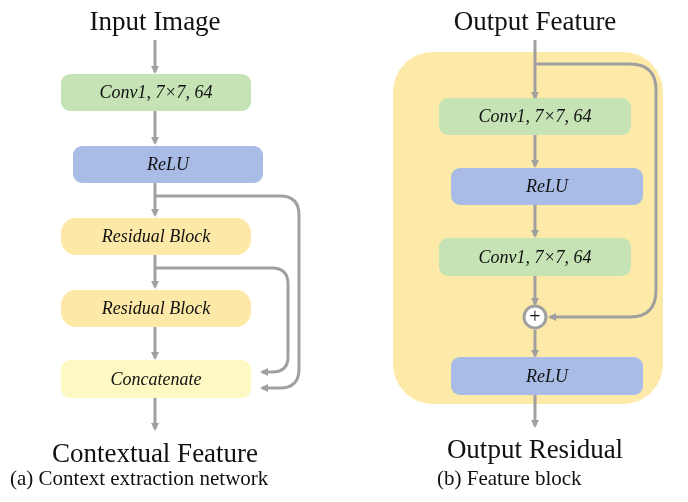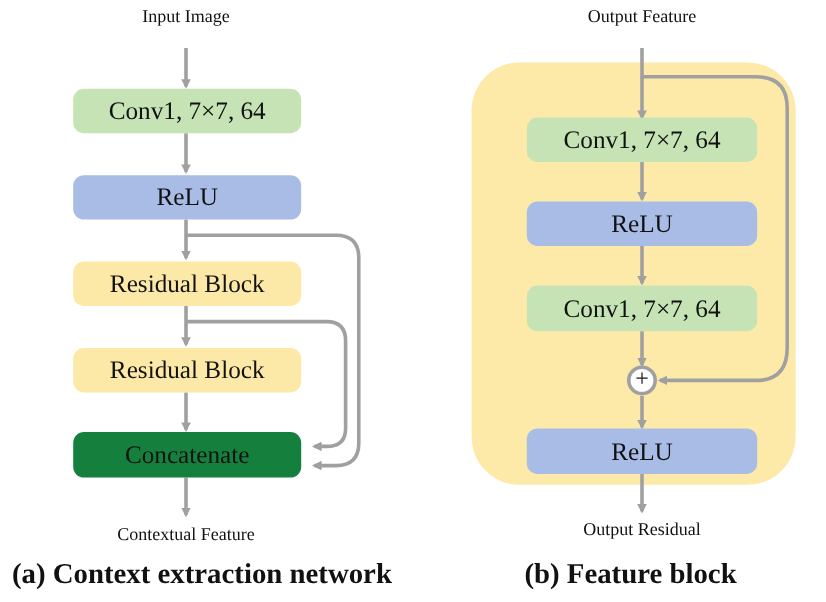--- a/index.html
+++ b/index.html
@@ -1,27 +1,27 @@
 <!DOCTYPE html>
 <html><head>
 <meta charset="utf-8">
 <style>
   html, body { margin:0; padding:0; background:#ffffff; }
   body { width:688px; height:502px; position:relative; overflow:hidden;
          font-family:"Liberation Serif", "DejaVu Serif", serif; color:#111; }
-  .lbl { position:absolute; font-size:15px; text-align:center; white-space:nowrap; }
+  .lbl { position:absolute; font-size:27px; text-align:center; white-space:nowrap; }
   .box { position:absolute; border-radius:9px; display:flex; align-items:center; justify-content:center;
-         font-size:21px; white-space:nowrap; }
+         font-size:18px; white-space:nowrap;font-style:italic; }
   .green { background:#c5e3b4; }
-  .blue { background:#a9bce6; }
-  .yellow { background:#fde9a7; }
-  .gray { background:#15803d; }
+  .blue { background:#a9bce6;margin-left:12px; }
+  .yellow { background:#fde9a7;border-radius:15px; }
+  .gray { background:#fef9c3; }
   .panel { position:absolute; background:#fdeaa8; border-radius:40px; }
   svg.arrows { position:absolute; left:0; top:0; }
-  .caption { position:absolute; font-size:24px; white-space:nowrap;font-weight:bold; }
+  .caption { position:absolute; font-size:21px; white-space:nowrap; }
 </style>
 </head>
 <body>
 
 <div class="panel" style="left:393px; top:52px; width:270px; height:352px;"></div>
 
 <svg class="arrows" width="688" height="502">
   <defs>
     <marker id="ah" markerWidth="8" markerHeight="8" refX="6" refY="4" orient="auto" markerUnits="userSpaceOnUse">
       <path d="M0,0 L8,4 L0,8 Z" fill="#a0a0a0"></path>

